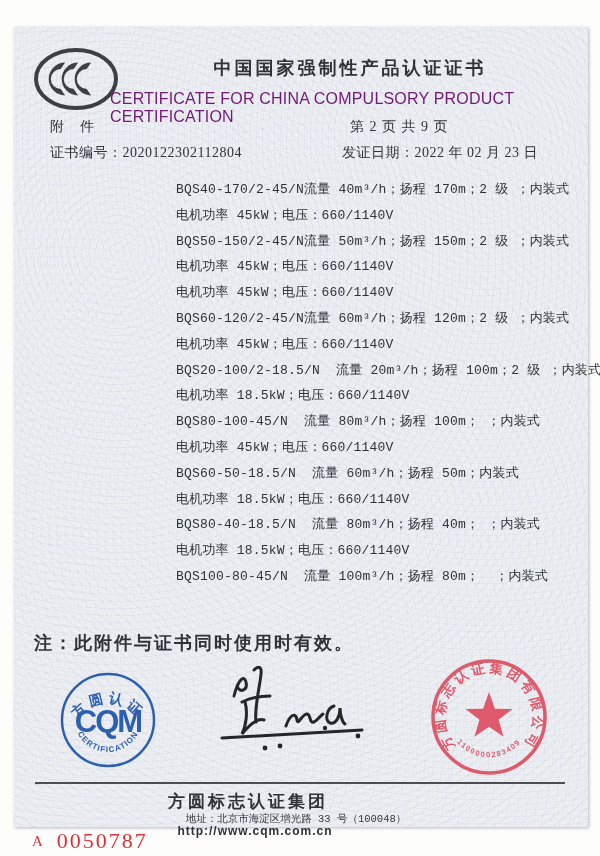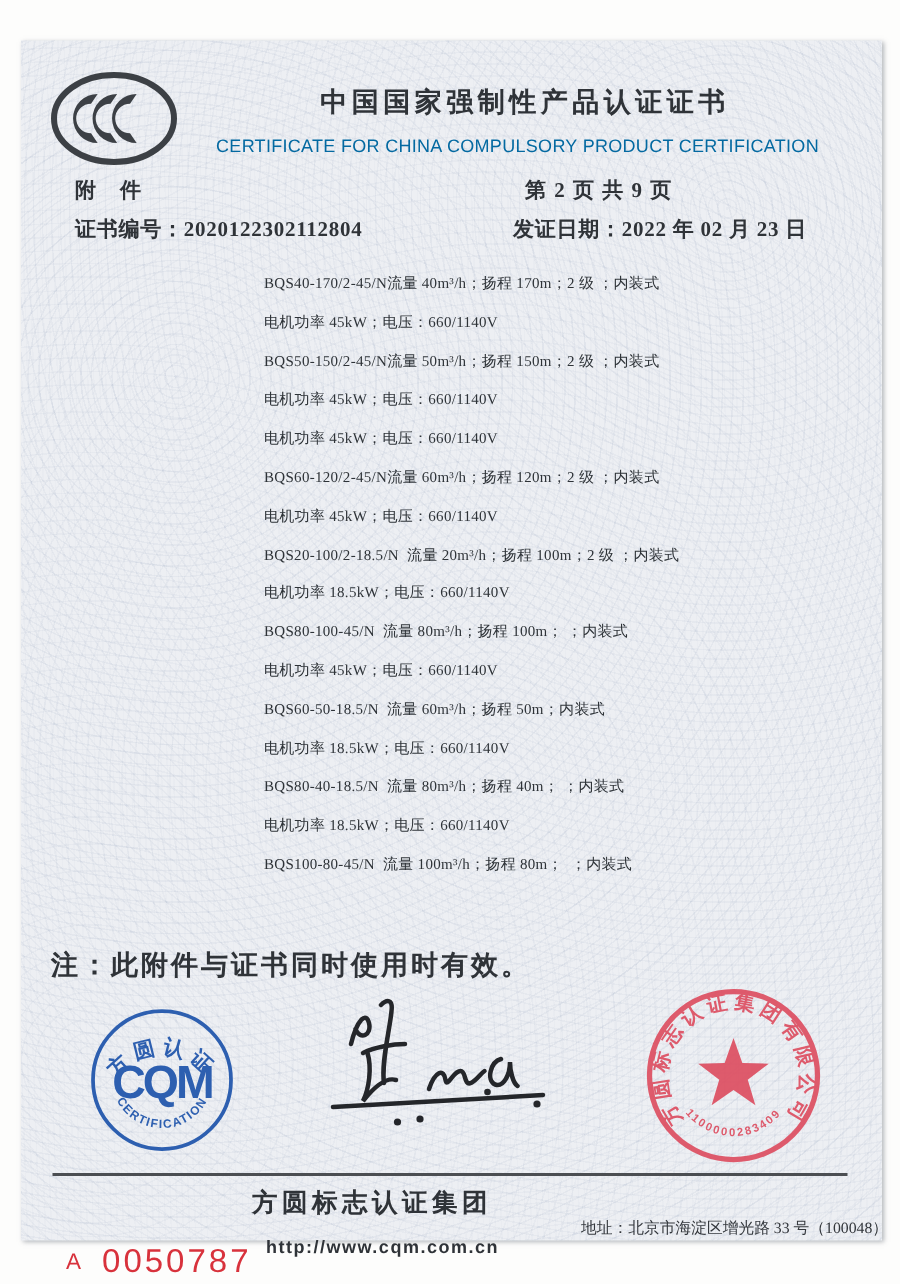--- a/index.html
+++ b/index.html
@@ -19,40 +19,41 @@
       repeating-radial-gradient(circle at 8% 85%, rgba(110,130,165,.05) 0 1px, rgba(0,0,0,0) 1px 9px),
       repeating-linear-gradient(88deg, rgba(140,155,185,.04) 0 1px, rgba(0,0,0,0) 1px 4px);
     box-shadow:1px 1px 3px rgba(120,125,135,.55);
   }
   .title{
     left:130px;top:56px;width:440px;text-align:center;
     font-size:18px;font-weight:bold;letter-spacing:3px;color:#2f3338;
     font-family:"Liberation Serif","DejaVu Serif",serif;
   }
   .subtitle{
-    left:110px;top:90px;width:470px;text-align:center;
-    font-size:12px;color:#0369a1;letter-spacing:.2px;
+    left:110px;top:90px;width:470px;
+    font-size:16px;color:#701a75;letter-spacing:.2px;
     font-family:"Liberation Sans","DejaVu Sans",sans-serif;font-weight:500;
   }
-  .meta{font-size:14px;font-weight:bold;color:#2f3338;letter-spacing:1px;}
+  .meta{font-size:14px;font-weight:normal;color:#2f3338;letter-spacing:1px;}
   .attach{left:50px;top:118px;}
   .pageinfo{left:350px;top:118px;}
   .certno{left:50px;top:144px;letter-spacing:.5px;}
   .issued{left:342px;top:144px;letter-spacing:.5px;text-align:center;}
   .spec-list{left:176px;top:177px;width:410px;}
   .spec-line{
-    white-space:pre;font-size:10px;line-height:25.8px;color:#2e3338;
+    white-space:pre;font-size:13px;line-height:25.8px;color:#2e3338;
     letter-spacing:.2px;
+    font-family:Liberation Mono, monospace;
   }
   .note{left:34px;top:631px;font-size:18px;font-weight:600;letter-spacing:2px;color:#2f3338;}
   .rule{left:35px;top:782px;width:530px;height:2px;background:#4b4e52;}
   .org{left:0;top:790px;width:496px;text-align:center;font-size:17px;font-weight:bold;letter-spacing:3px;color:#2f3338;}
-  .address{left:0;top:812px;width:592px;text-align:right;font-size:10.5px;color:#33373c;font-family:Liberation Serif, serif;}
+  .address{left:0;top:812px;width:592px;text-align:center;font-size:10.5px;color:#33373c;font-family:Liberation Mono, monospace;}
   .website{left:0;top:824px;width:510px;text-align:center;font-size:12px;font-weight:bold;letter-spacing:1px;color:#2f3338;font-family:"Liberation Sans","DejaVu Sans",sans-serif;}
-  .serial{left:44px;top:828px;color:#d8323c;font-family:Liberation Sans, sans-serif;}
+  .serial{left:32px;top:828px;color:#d8323c;font-family:Liberation Serif, serif;}
   .serial .pfx{font-size:15px;margin-right:14px;vertical-align:2px;}
   .serial .num{font-size:22px;letter-spacing:2px;}
   svg text{font-family:"Liberation Sans","DejaVu Sans",sans-serif;}
 </style>
 </head>
 <body>
 
 <div class="abs sheet"></div>
 
 <div class="abs" style="left:32px;top:46px;">

